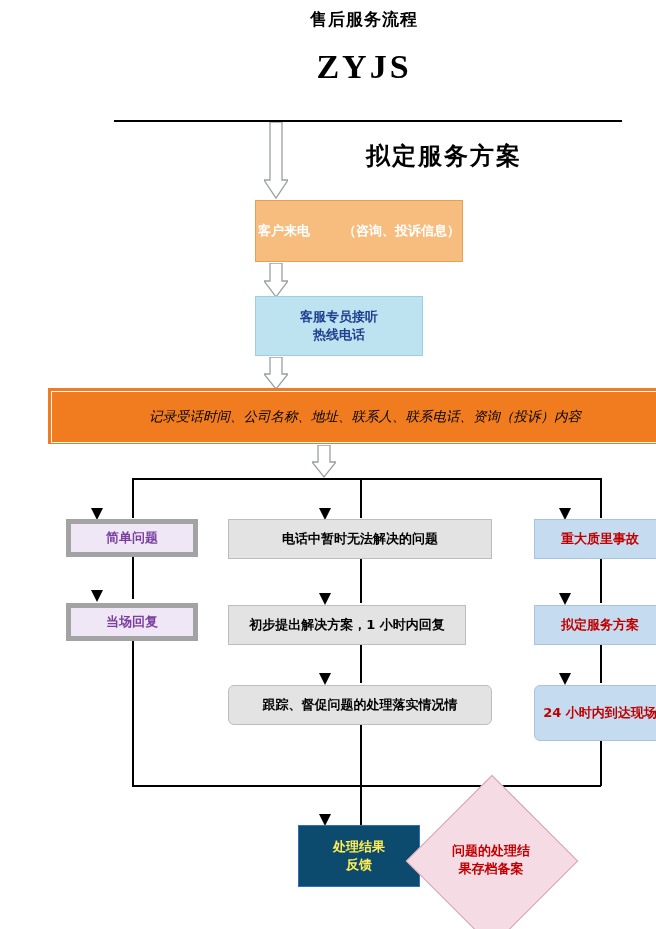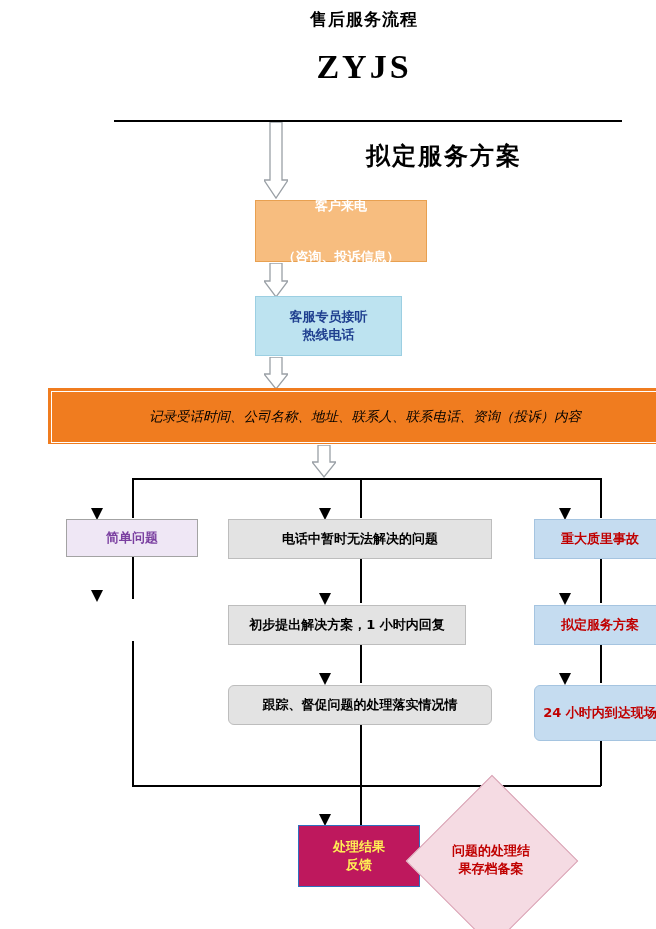--- a/index.html
+++ b/index.html
@@ -51,33 +51,33 @@
     font-size:13.5px;
     font-style:italic;
   }
   .bar-orange .inner{
     background:#f07c1f;border:1px solid #ffffff;
     width:100%;height:100%;
     display:flex;align-items:center;justify-content:center;
   }
 
   .box-purple{
-    background:#efe7f5;border:1px solid #a3a3a3;color:#7a3fa0;
+    background:#efe7f5;border:5px solid #a3a3a3;color:#7a3fa0;
     font-size:13px;
   }
   .box-gray{
     background:#e3e3e3;border:1px solid #bdbdbd;color:#000000;
     font-size:13px;
   }
   .box-lblue{
     background:#c5dcf0;border:1px solid #a5c4e0;color:#c00000;
     font-size:13px;
   }
   .box-dblue{
-    background:#be185d;border:1px solid #2f6fbf;color:#ffee55;
+    background:#0c4a6e;border:1px solid #2f6fbf;color:#ffee55;
     font-size:13px;
   }
   .diamond-wrap{
     width:170px;height:120px;
   }
   .diamond{
     position:absolute;left:0;top:0;width:120px;height:120px;
     background:#f5dbe3;border:1px solid #d9a3b4;
     transform:rotate(45deg);
     transform-origin:center center;
@@ -106,30 +106,30 @@
   <div class="abs title-en">ZYJS</div>
 
   <div class="abs toprule" style="left:78px;top:120px;width:508px;"></div>
 
   <div class="abs center-title">拟定服务方案</div>
 
   <svg class="arrowsvg" style="left:264px;top:122px;" width="24" height="78">
     <path d="M6 0 L6 58 L0 58 L12 76 L24 58 L18 58 L18 0 Z" fill="#ffffff" stroke="#9aa0a6" stroke-width="1.3"></path>
   </svg>
 
-  <div class="abs box box-orange" style="left:219px;top:200px;width:172px;height:62px;flex-direction:column;gap:33px;">
+  <div class="abs box box-orange" style="left:219px;top:200px;width:208px;height:62px;flex-direction:row;gap:33px;">
     <span>客户来电</span>
     <span>（咨询、投诉信息）</span>
   </div>
 
   <svg class="arrowsvg" style="left:264px;top:263px;" width="24" height="36">
     <path d="M6 0 L6 18 L0 18 L12 34 L24 18 L18 18 L18 0 Z" fill="#ffffff" stroke="#9aa0a6" stroke-width="1.3"></path>
   </svg>
 
-  <div class="abs box box-blue" style="left:219px;top:296px;width:147px;height:60px;flex-direction:column;">
+  <div class="abs box box-blue" style="left:219px;top:296px;width:168px;height:60px;flex-direction:column;">
     <span>客服专员接听</span>
     <span>热线电话</span>
   </div>
 
   <svg class="arrowsvg" style="left:264px;top:357px;" width="24" height="34">
     <path d="M6 0 L6 17 L0 17 L12 32 L24 17 L18 17 L18 0 Z" fill="#ffffff" stroke="#9aa0a6" stroke-width="1.3"></path>
   </svg>
 
   <div class="abs bar-orange" style="left:12px;top:388px;width:632px;height:56px;">
     <div class="inner">
@@ -157,20 +157,23 @@
     <path d="M2 0 L14 0 L8 12 Z" fill="#000"></path>
   </svg>
 
   <div class="abs box box-purple" style="left:30px;top:519px;width:132px;height:38px;">
     <span>简单问题</span>
   </div>
   <div class="abs line vline" style="left:96px;top:557px;height:42px;"></div>
   <svg class="arrowsvg" style="left:89px;top:590px;" width="16" height="14">
     <path d="M2 0 L14 0 L8 12 Z" fill="#000"></path>
   </svg>
+  <div class="abs box box-purple" style="left:30px;top:603px;width:132px;height:38px;">
+    <span>当场回复</span>
+  </div>
 
   <div class="abs box box-gray" style="left:192px;top:519px;width:264px;height:40px;">
     <span>电话中暂时无法解决的问题</span>
   </div>
   <div class="abs line vline" style="left:324px;top:559px;height:44px;"></div>
   <svg class="arrowsvg" style="left:317px;top:593px;" width="16" height="14">
     <path d="M2 0 L14 0 L8 12 Z" fill="#000"></path>
   </svg>
   <div class="abs box box-gray" style="left:192px;top:605px;width:238px;height:40px;">
     <span>初步提出解决方案，1 小时内回复</span>

